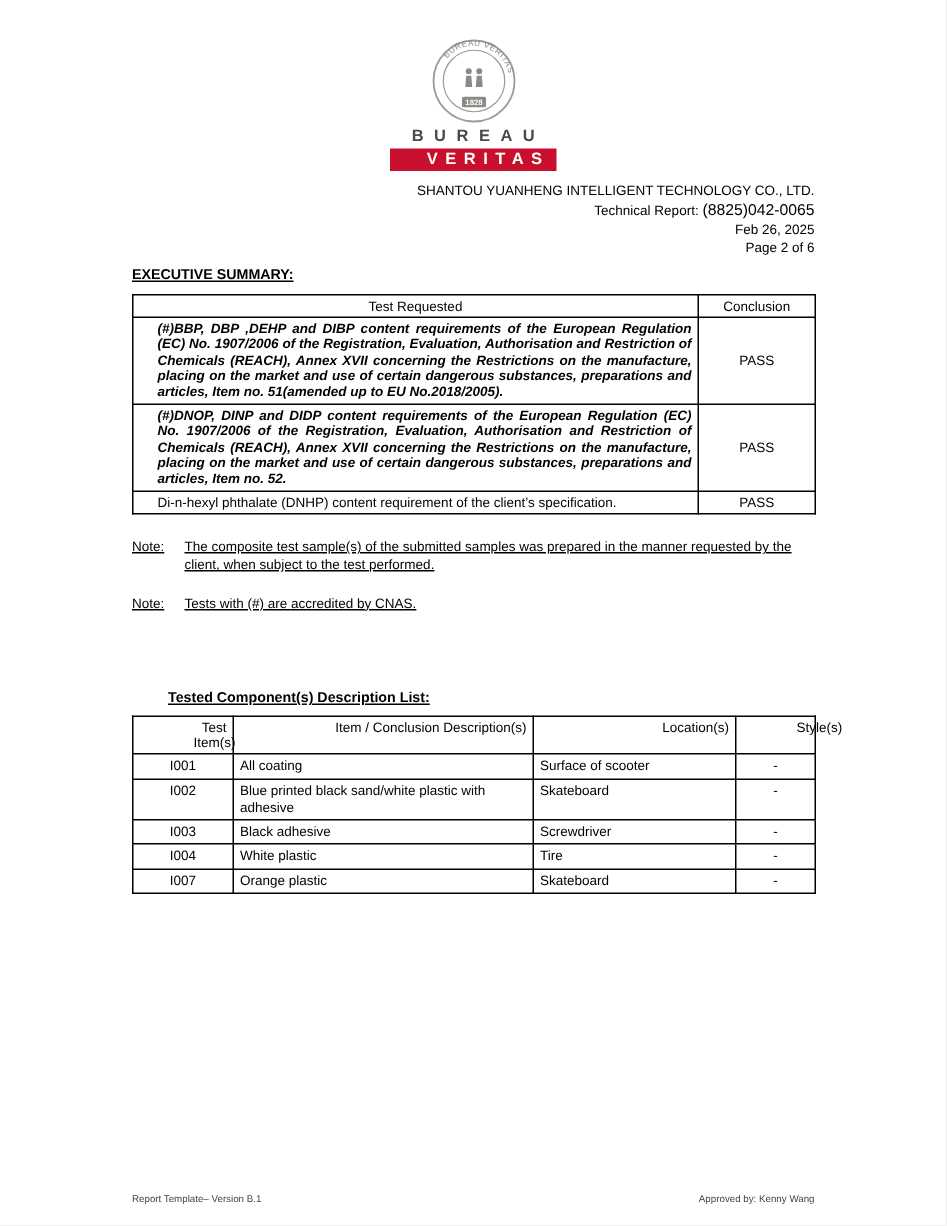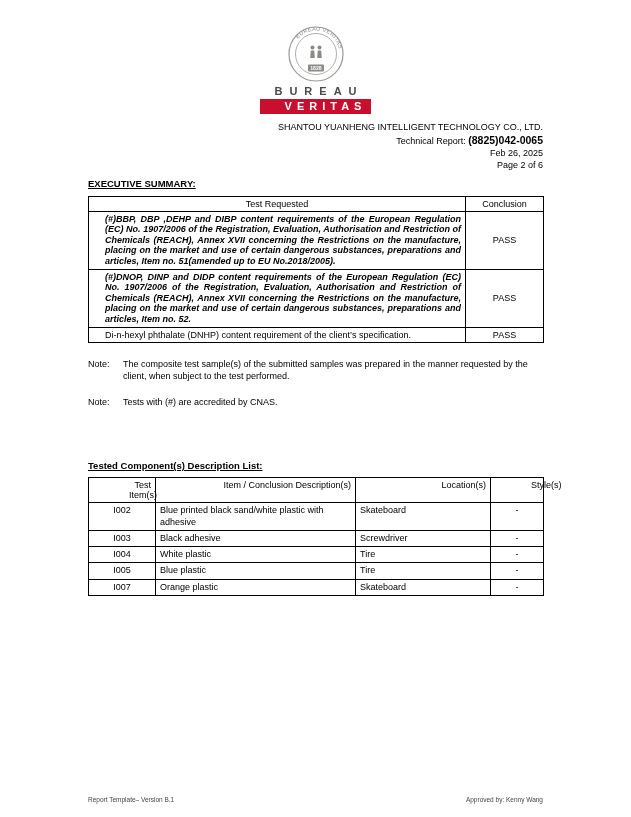--- a/index.html
+++ b/index.html
@@ -17,40 +17,40 @@
     margin-top:4px; font-size:11px; font-weight:bold; color:#4a4a4a;
     letter-spacing:7px; text-indent:7px; line-height:1;
   }
   .brand-veritas {
     margin-top:2px; background:#c8102e; color:#fff; font-size:11px; font-weight:bold;
     letter-spacing:5px; text-indent:5px; padding:2px 5px 2px 20px; line-height:1;
   }
 
   
   .doc-header { text-align:right; font-size:9px; line-height:1.35; margin-top:7px; }
-  .report-num { font-weight:bold; font-size:10.5px;text-align:center; }
+  .report-num { font-weight:normal; font-size:10.5px;text-align:center; }
 
   .section-title {
     font-size:9.5px; font-weight:bold; text-decoration:underline; margin-top:6px;
   }
 
   table { border-collapse:collapse; width:100%; table-layout:fixed; }
   td, th { border:1px solid #000; font-size:9px; font-weight:normal; padding:2px 4px; vertical-align:top; }
 
   .exec-table { margin-top:7px; }
   .exec-table th { text-align:center; }
   .exec-table .test-cell { text-align:justify; line-height:1.18;padding-left:16px; }
   .exec-table .emphasis { font-weight:bold; font-style:italic; }
   .exec-table .conclusion-cell { text-align:center; vertical-align:middle; }
 
-  .note-row { display:flex; font-size:9px; line-height:1.3; margin-top:14px; }
+  .note-row { display:flex; font-size:9px; line-height:1.3; margin-top:14px;text-decoration:underline; }
   .note-row .note-label { width:35px; flex:0 0 35px; }
   .note-row .note-text { flex:1; }
 
-  .components-title { margin-top:52px; }
+  .components-title { margin-top:52px;margin-left:24px; }
   .comp-table { margin-top:6px; }
   .comp-table th { text-align:right;padding-left:40px; }
   .comp-table .c-item { text-align:center; }
   .comp-table .c-style { text-align:center; }
   .comp-table td { line-height:1.25; }
 
   .footer {
     position:absolute; left:88px; right:88px; bottom:14px;
     display:flex; justify-content:space-between; font-size:6.5px; color:#444;
   }
@@ -143,40 +143,40 @@
       <thead>
         <tr>
           <th>Test Item(s)</th>
           <th>Item / Conclusion Description(s)</th>
           <th>Location(s)</th>
           <th>Style(s)</th>
         </tr>
       </thead>
       <tbody>
         <tr>
+          <td class="c-item">I001</td>
+          <td>All coating</td>
+          <td>Surface of scooter</td>
+          <td class="c-style">-</td>
+        </tr>
+        <tr>
           <td class="c-item">I002</td>
           <td>Blue printed black sand/white plastic with adhesive</td>
           <td>Skateboard</td>
           <td class="c-style">-</td>
         </tr>
         <tr>
           <td class="c-item">I003</td>
           <td>Black adhesive</td>
           <td>Screwdriver</td>
           <td class="c-style">-</td>
         </tr>
         <tr>
           <td class="c-item">I004</td>
           <td>White plastic</td>
-          <td>Tire</td>
-          <td class="c-style">-</td>
-        </tr>
-        <tr>
-          <td class="c-item">I005</td>
-          <td>Blue plastic</td>
           <td>Tire</td>
           <td class="c-style">-</td>
         </tr>
         <tr>
           <td class="c-item">I007</td>
           <td>Orange plastic</td>
           <td>Skateboard</td>
           <td class="c-style">-</td>
         </tr>
       </tbody>

